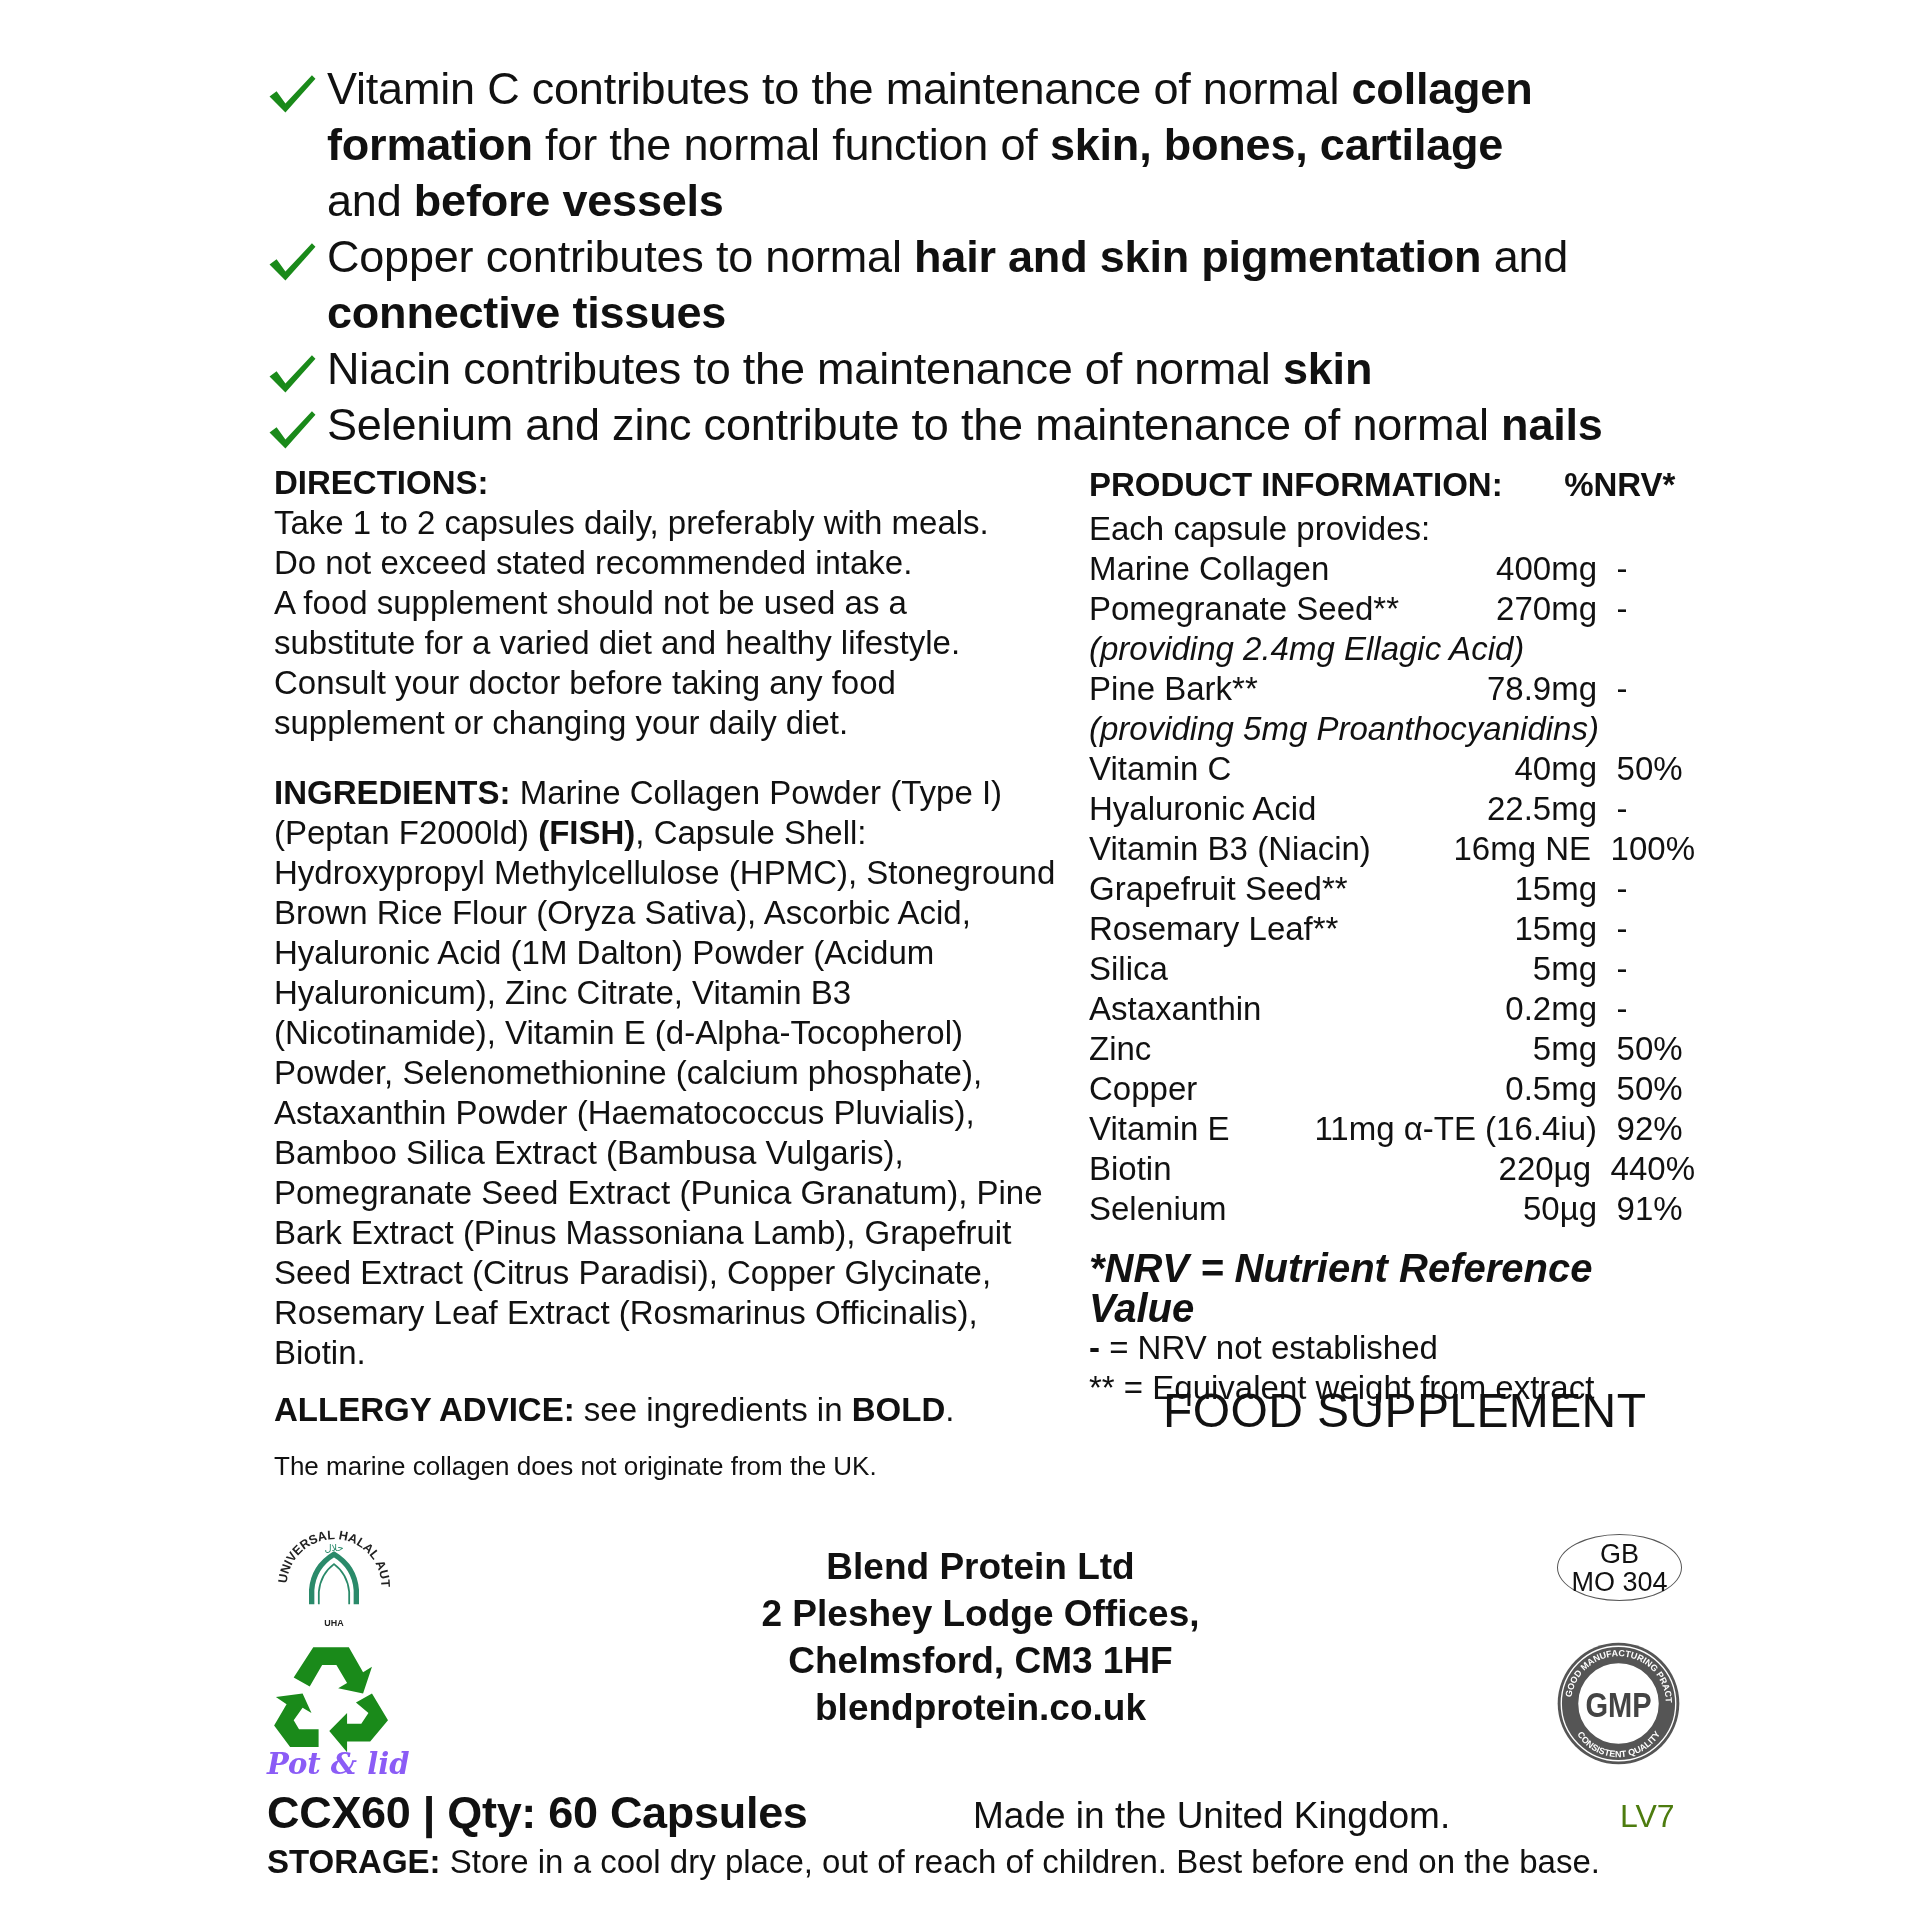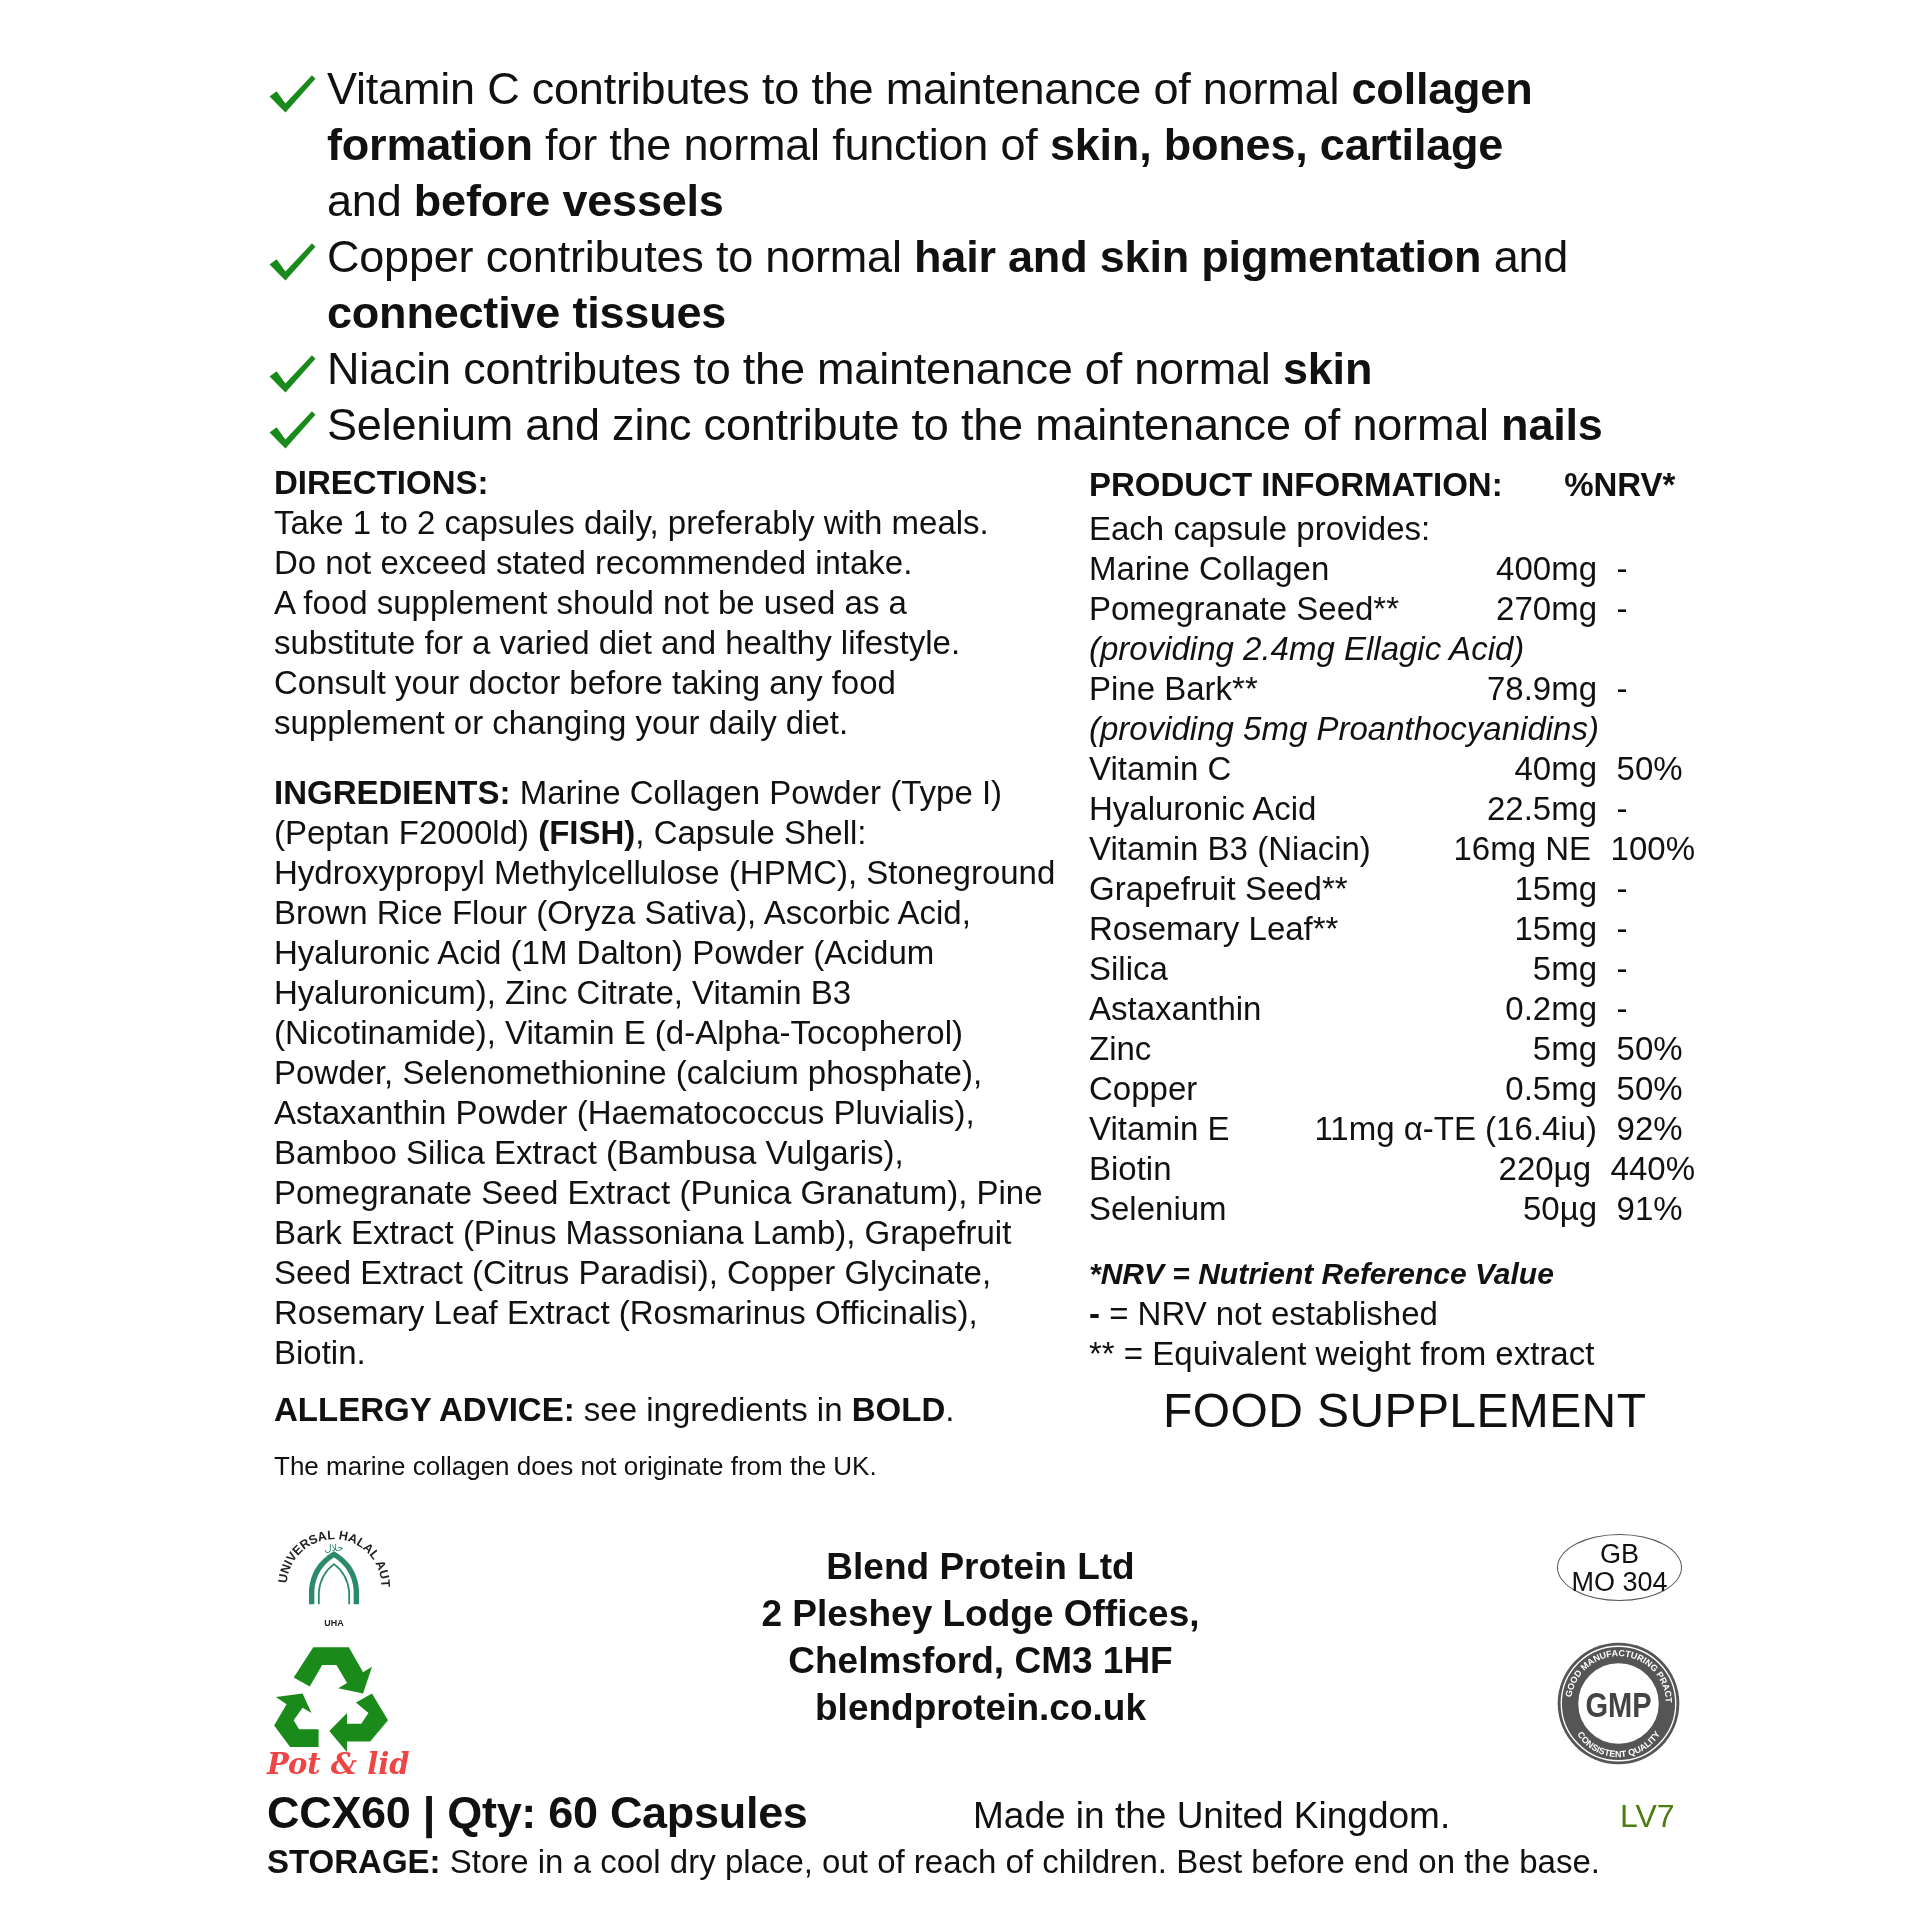--- a/index.html
+++ b/index.html
@@ -21,28 +21,28 @@
 
   
   .right { left:1089px; top:465px; width:606px; font-size:33px; line-height:40px; }
   .pi-head { display:flex; justify-content:space-between; font-weight:700; font-size:33px; margin-bottom:3.6px; }
   .pi-head .nrv { margin-right:19.6px; }
   .row { display:flex; }
   .row .n { flex:0 0 auto; }
   .row .amt { flex:1 1 auto; text-align:right; }
   .row .pct { flex:0 0 98px; padding-left:19.6px; box-sizing:border-box; }
   .sub { font-style:italic; }
-  .nrvnote { margin-top:25px; font-weight:700; font-style:italic; font-size:30px; }
+  .nrvnote { margin-top:19px; font-weight:700; font-style:italic; font-size:40px; }
   .food { left:1163px; top:1383px; font-size:48px; letter-spacing:0.4px; }
 
   
   .company { left:624px; top:1543px; width:713px; text-align:center; font-weight:700; font-size:37px; line-height:47px; }
   .uha { left:267px; top:1515px; width:134px; height:125px; }
   .recycle { left:267px; top:1640px; width:129px; height:116px; }
-  .potlid { left:267px; top:1747px; font-family:"DejaVu Serif", serif; font-style:italic; font-size:29px; color:#ef4444; font-weight:700; }
+  .potlid { left:267px; top:1747px; font-family:"DejaVu Serif", serif; font-style:italic; font-size:29px; color:#8b5cf6; font-weight:700; }
   .gbmo { left:1557px; top:1534px; width:125px; height:67px; border:1.3px solid #555; border-radius:50%; text-align:center; font-size:27px; line-height:28px; box-sizing:border-box; padding-top:5.3px; }
   .gmp { left:1555px; top:1640px; width:127px; height:127px; }
   .code { left:267px; top:1787px; font-weight:700; font-size:45px; letter-spacing:-0.3px; }
   .made { left:973px; top:1795px; font-size:37px; }
   .lv { left:1620px; top:1798px; font-size:32px; color:#4d7c0f; }
   .storage { left:267px; top:1843px; font-size:33px; }
 </style>
 </head>
 <body>
 

